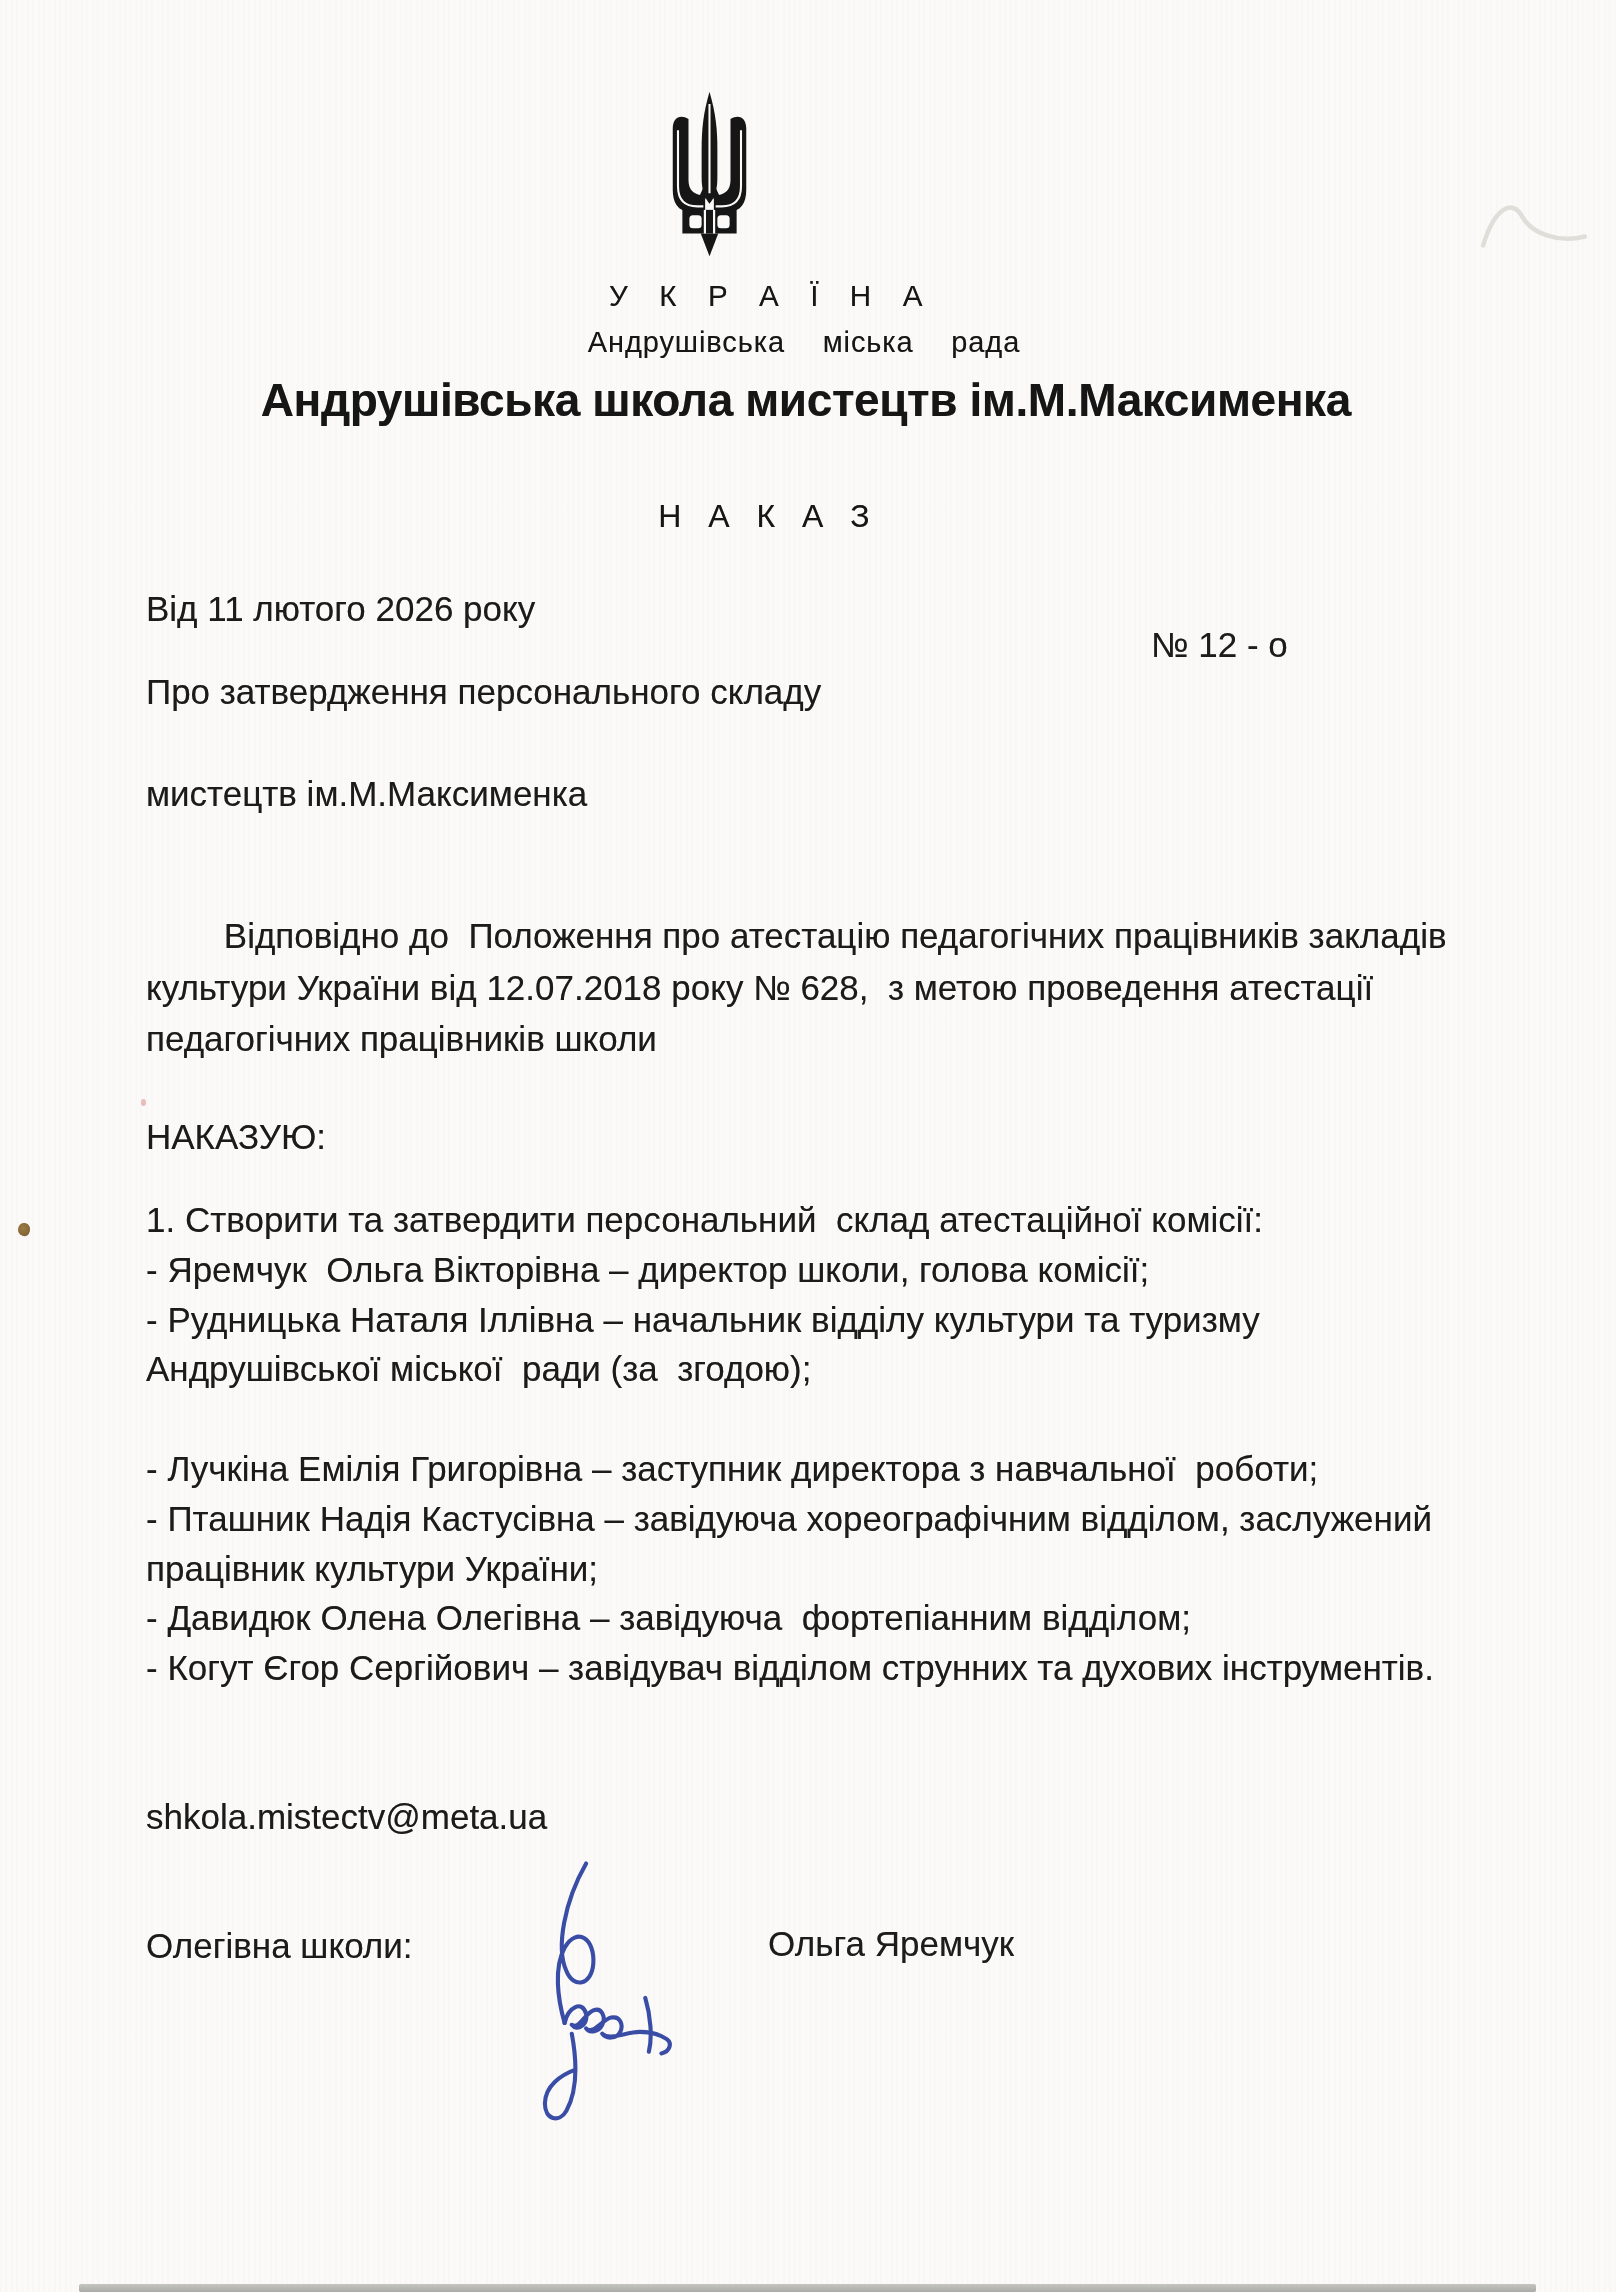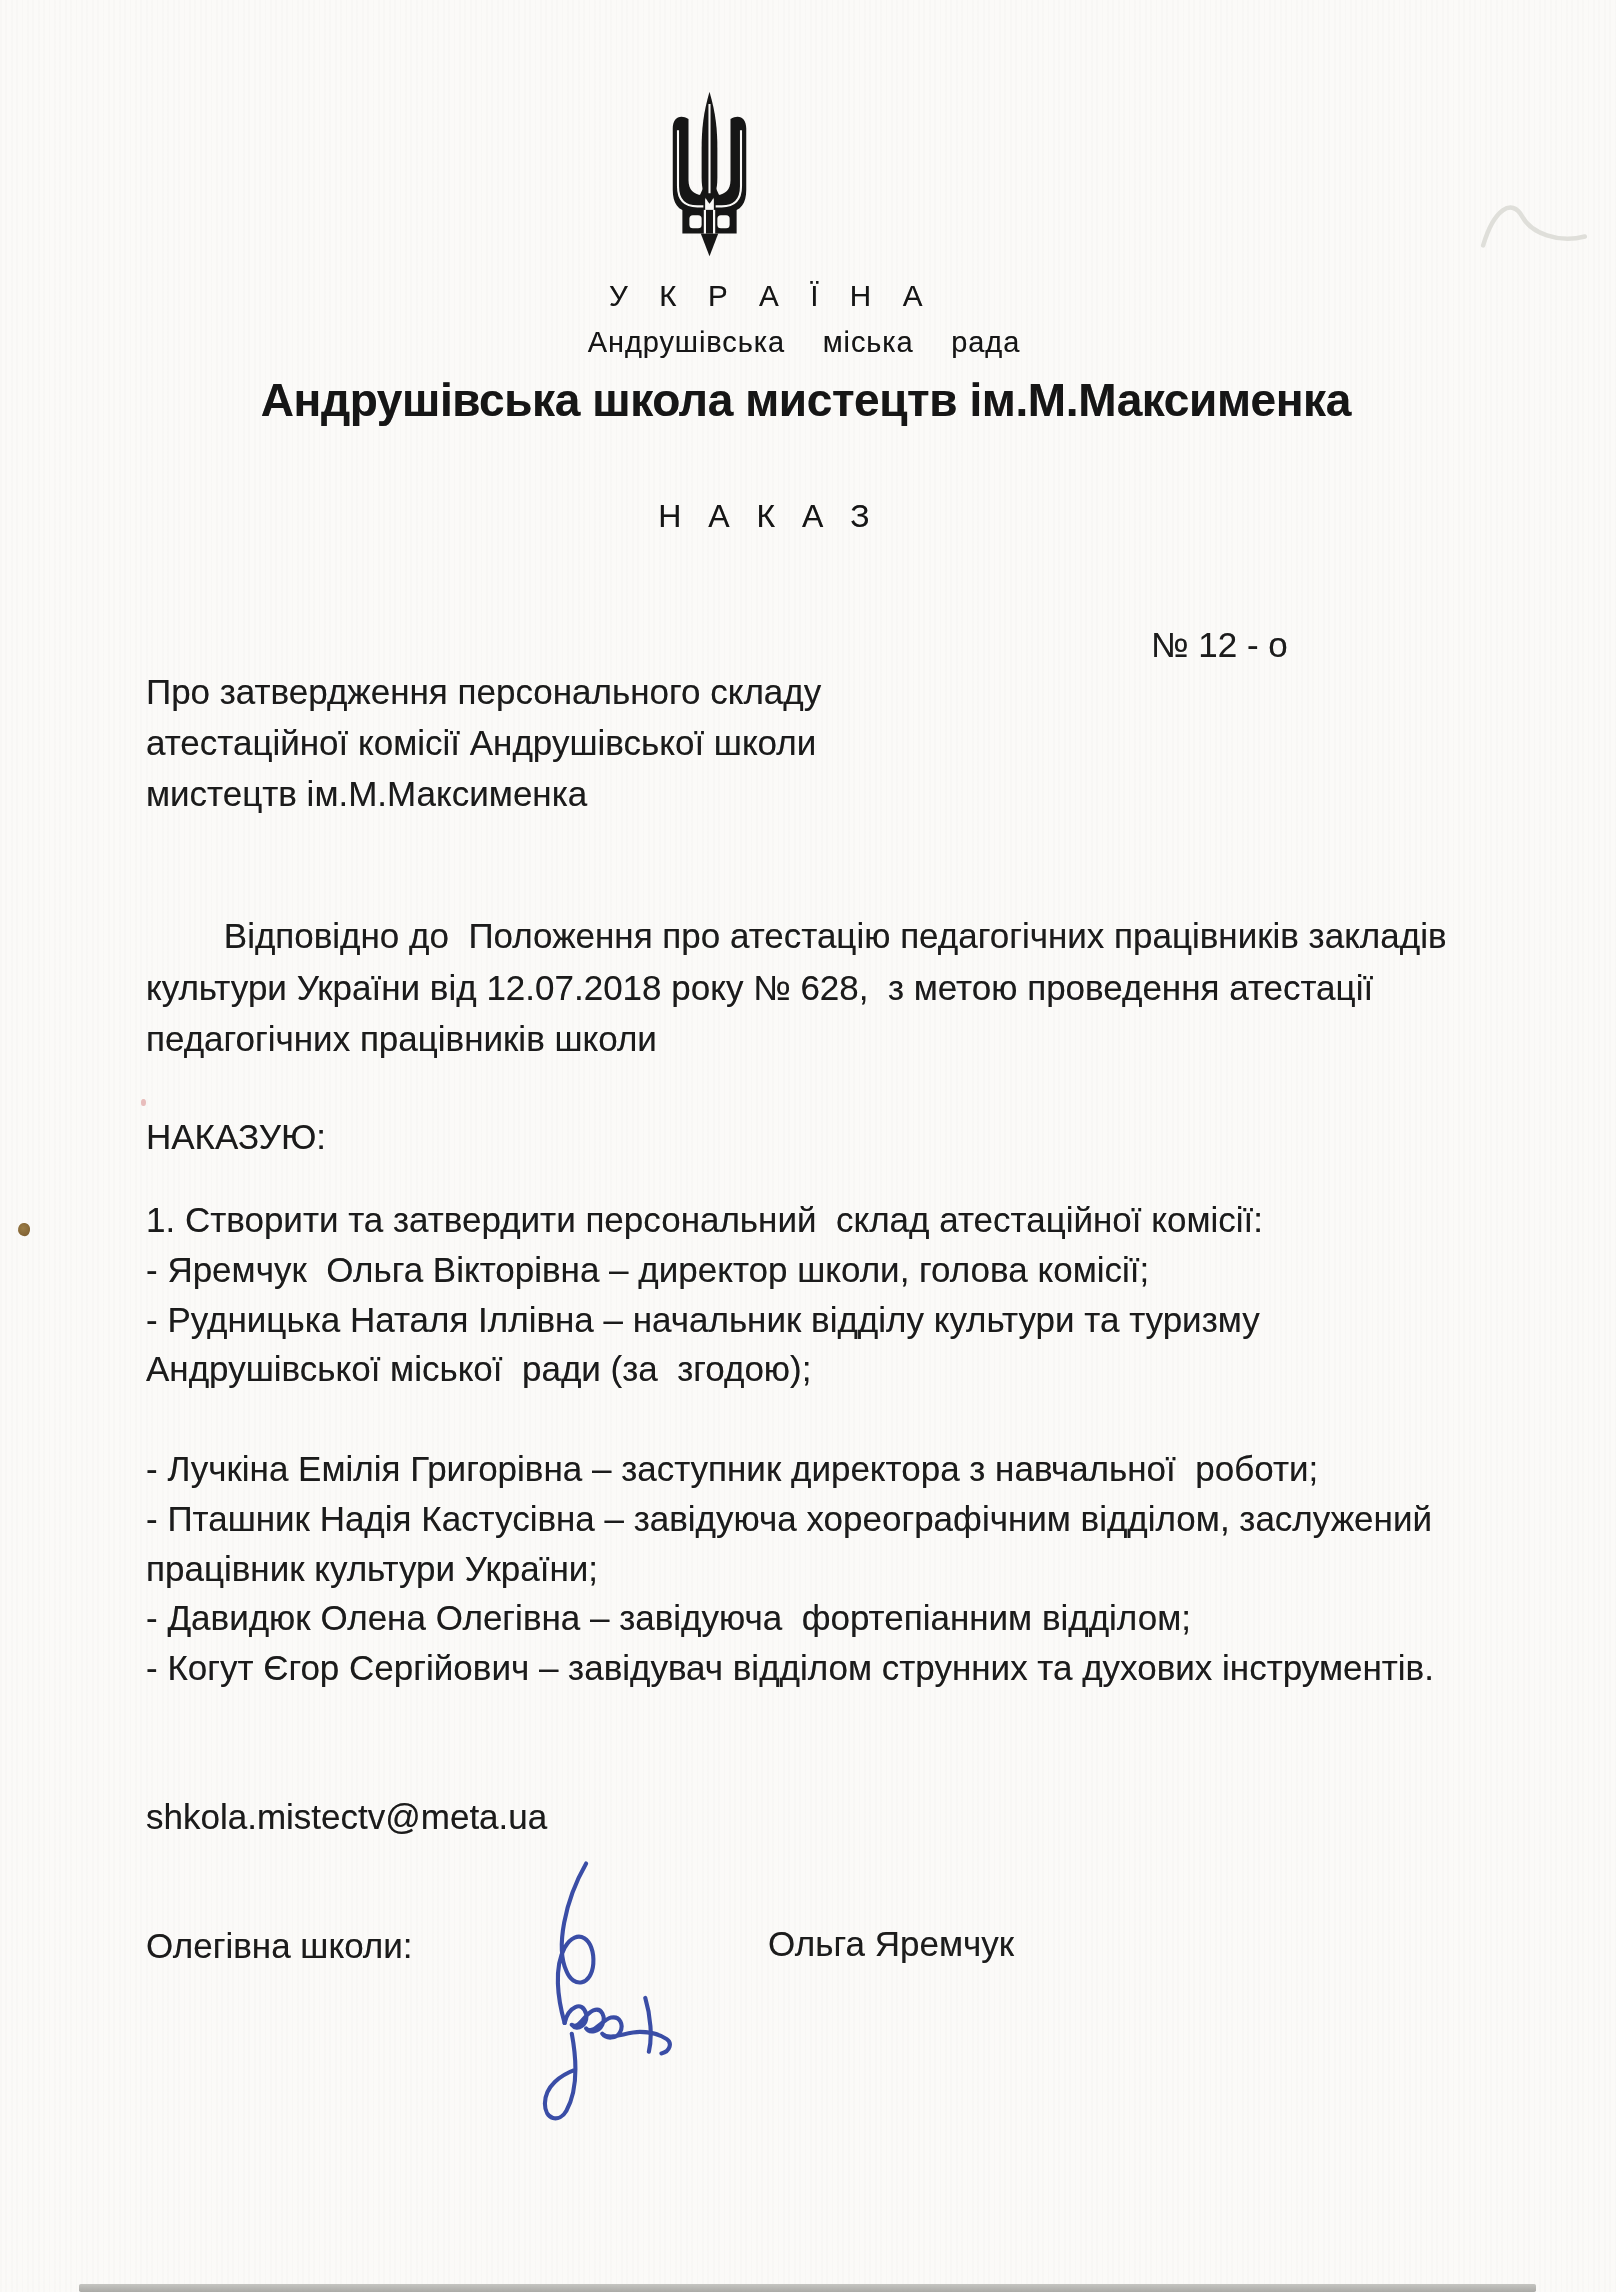--- a/index.html
+++ b/index.html
@@ -74,24 +74,24 @@
   <svg class="squiggle" viewBox="0 0 130 85" xmlns="http://www.w3.org/2000/svg">
     <path d="M8,62 C20,22 40,8 52,30 C62,48 92,60 122,52" stroke="#d9d9d3" stroke-width="5" fill="none" stroke-linecap="round"></path>
   </svg>
 
   <div class="c country">У К Р А Ї Н А</div>
   <div class="c council">Андрушівська  міська  рада</div>
   <div class="c school">Андрушівська школа мистецтв ім.М.Максименка</div>
 
   <div class="c order-title">Н А К А З</div>
 
+  <div class="t" style="top:587px">Від 11 лютого 2026 року</div>
   <div class="num">№ 12 - о</div>
 
   <div class="t" style="top:670px">Про затвердження персонального складу</div>
-  <div class="t" style="top:721px">атестаційної комісії Андрушівської школи</div>
   <div class="t" style="top:772px">мистецтв ім.М.Максименка</div>
 
   <div class="t" style="top:914px">        Відповідно до  Положення про атестацію педагогічних працівників закладів</div>
   <div class="t" style="top:966px">культури України від 12.07.2018 року № 628,  з метою проведення атестації</div>
   <div class="t" style="top:1017px">педагогічних працівників школи</div>
 
   <div class="t" style="top:1115px">НАКАЗУЮ:</div>
 
   <div class="t" style="top:1198px">1. Створити та затвердити персональний  склад атестаційної комісії:</div>
   <div class="t" style="top:1248px">- Яремчук  Ольга Вікторівна – директор школи, голова комісії;</div>

